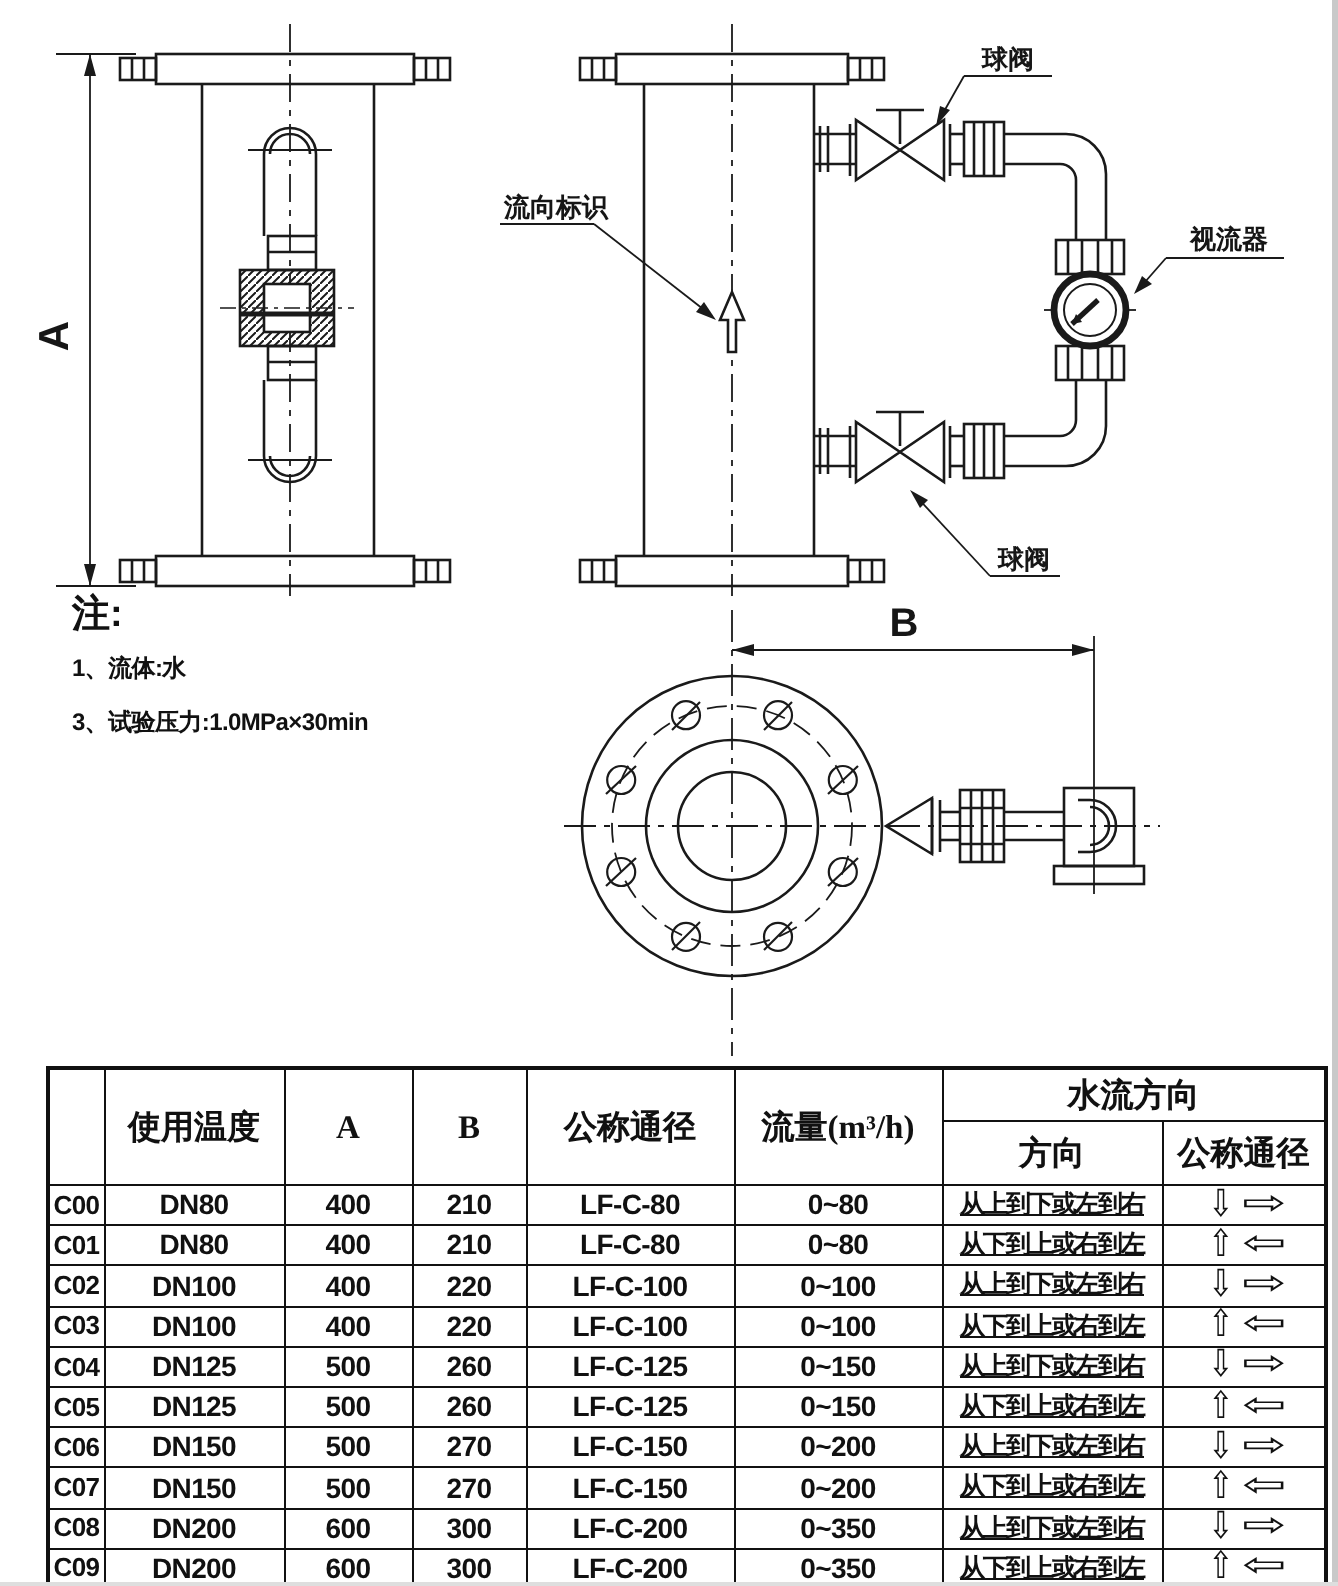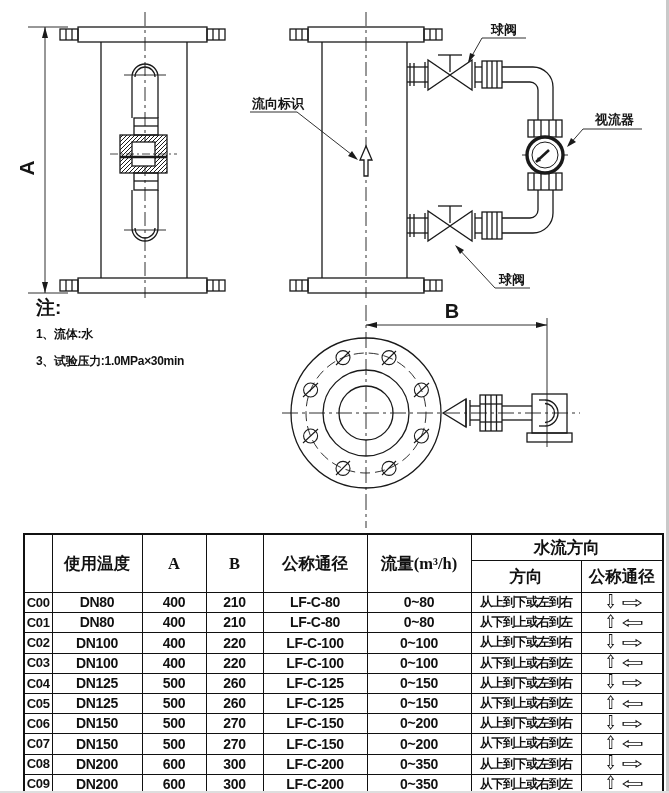--- a/index.html
+++ b/index.html
@@ -19,21 +19,21 @@
   
   #spec{position:absolute;left:23px;top:533px;width:639px;border-collapse:collapse;
         table-layout:fixed;border:2px solid #111;}
   #spec th,#spec td{border:1.5px solid #111;padding:0;text-align:center;vertical-align:middle;
         font-weight:bold;overflow:hidden;white-space:nowrap;line-height:1.05;}
   #spec th{font-size:16.5px;font-family:Liberation Serif, serif;}
   #spec thead tr.h1 th{height:25px;}
   #spec thead tr.h2 th{height:31px;}
   #spec tbody td{height:19.2px;font-size:14px;letter-spacing:-0.3px;}
   #spec td.c-code{font-size:13px;}
-  #spec td.c-dir{font-size:12.5px;letter-spacing:-1px;}
+  #spec td.c-dir{font-size:12.5px;letter-spacing:-1px;text-decoration:underline;}
   #spec td.c-sym{font-size:14px;}
   .varr{display:inline-block;font-family:"DejaVu Sans",sans-serif;font-size:15px;
         transform:scaleY(1.25);font-weight:normal;vertical-align:middle;}
   .harr{display:inline-block;font-family:"DejaVu Sans",sans-serif;font-size:17px;
         transform:scaleX(1.55);margin-left:9px;font-weight:normal;vertical-align:middle;}
 </style>
 </head>
 <body>
 
 <div id="page">

